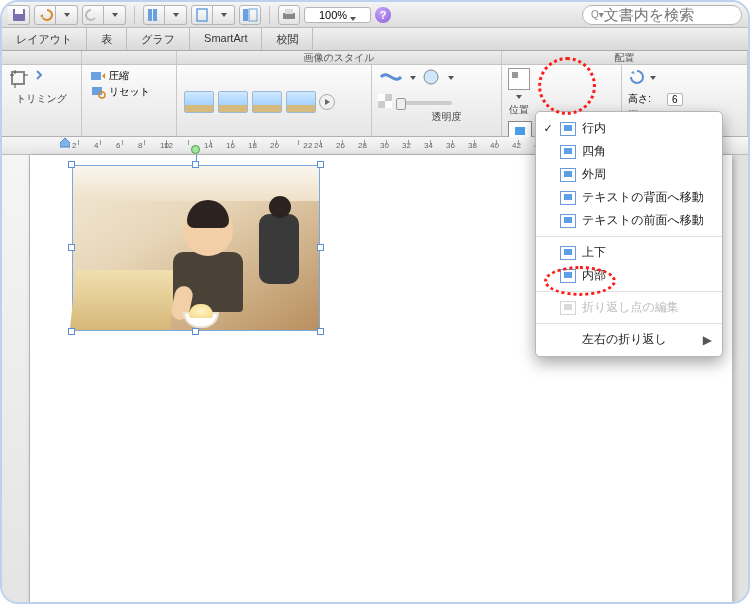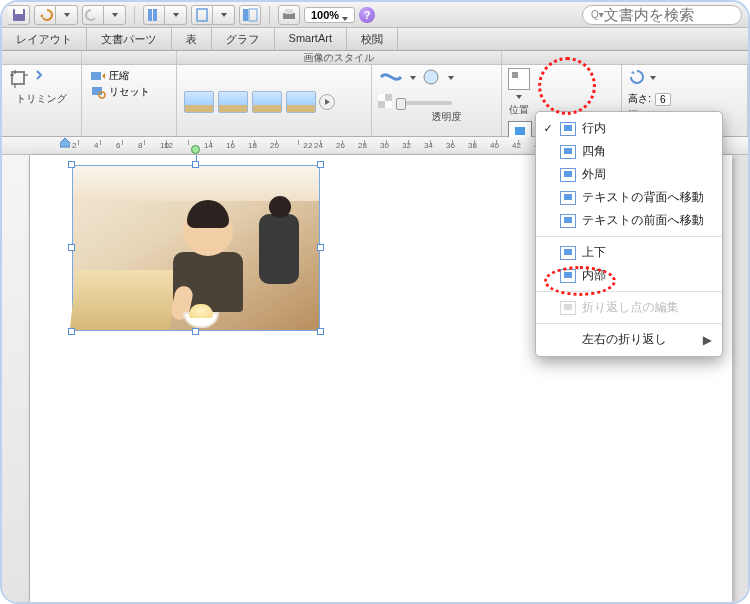--- a/index.html
+++ b/index.html
@@ -6,21 +6,21 @@
 body { background:#fff; width:750px; height:604px; overflow:hidden; position:relative; }
 
 .frame { position:absolute; inset:0; border:2px solid #bcd0f0; border-radius:18px; overflow:hidden; background:#fff; }
 
 
 .toolbar1 { height:26px; background:linear-gradient(#f4f4f4,#dedede); border-bottom:1px solid #bbb; display:flex; align-items:center; padding:0 6px; gap:4px; font-size:11px; }
 .tb-btn { width:22px; height:20px; background:linear-gradient(#fdfdfd,#e3e3e3); border:1px solid #b5b5b5; border-radius:3px; display:flex; align-items:center; justify-content:center; }
 .tb-split { display:flex; }
 .tb-split .tb-btn:first-child { border-radius:3px 0 0 3px; }
 .tb-split .tb-btn:last-child { border-radius:0 3px 3px 0; border-left:0; }
-.zoom { border:1px solid #b5b5b5; border-radius:3px; background:#fff; padding:1px 6px; font-size:11px; display:flex; align-items:flex-end; gap:3px;font-weight:bold;}
+.zoom { border:1px solid #b5b5b5; border-radius:3px; background:#fff; padding:1px 14px; font-size:11px; display:flex; align-items:flex-end; gap:3px;}
 .help-ico { width:16px; height:16px; border-radius:8px; background:radial-gradient(circle at 40% 30%,#c9a6ff,#8a5dd6); display:flex; align-items:center; justify-content:center; color:#fff; font-size:11px; font-weight:bold;}
 .spacer { flex:1; }
 .search { display:flex; align-items:center; border:1px solid #b5b5b5; border-radius:11px; background:#fff; padding:1px 8px; width:160px; height:20px;}
 .search input { border:0; outline:0; font-size:15px; flex:1; background:transparent; color:#888;}
 
 
 .tabs { height:23px; background:linear-gradient(#f0f0f0,#d9d9d9); border-bottom:1px solid #aaa; display:flex; font-size:11px; }
 .tab { padding:4px 14px 0; border-right:1px solid #bdbdbd; color:#333; }
 
 
@@ -177,31 +177,31 @@
     <div class="help-ico">?</div>
     <div class="spacer"></div>
     <div class="search">
       <span style="font-size:10px;color:#888">Q▾</span>
       <input placeholder="文書内を検索" style="">
     </div>
   </div>
 
   <div class="tabs">
     <div class="tab">レイアウト</div>
-    <div class="tab">文書パーツ</div>
     <div class="tab">表</div>
     <div class="tab">グラフ</div>
     <div class="tab">SmartArt</div>
     <div class="tab">校閲</div>
   </div>
 
   <div class="ribbon-head">
     <div class="rh-seg" style="width:80px"></div>
     <div class="rh-seg" style="width:95px"></div>
     <div class="rh-seg" style="width:325px">画像のスタイル</div>
+    <div class="rh-seg" style="flex:1">配置</div>
   </div>
 
   <div class="ribbon">
 
     <div class="rgroup" style="width:80px">
       <div style="display:flex;gap:3px">
         <div>
             <div class="ico">
               <svg viewBox="0 0 22 22">
                 <rect x="4" y="4" width="12" height="12" fill="none" stroke="#888" stroke-width="2"></rect>
@@ -287,21 +287,21 @@
     </div>
 
     <div class="rgroup" style="flex:1">
       <div style="display:flex;gap:4px;align-items:center">
         <div><svg width="18" height="18" viewBox="0 0 18 18">
               <path d="M9 3a6 6 0 1 1-6 6" stroke="#5a8fd6" fill="none" stroke-width="2"></path>
               <path d="M5 3l-2 2 4 1z" fill="#5a8fd6"></path>
             </svg></div>
         <span class="arrow-dn"></span>
       </div>
-      <div style="display:flex;align-items:center;gap:4px;margin-top:4px;font-size:10px">
+      <div style="display:flex;align-items:center;gap:16px;margin-top:4px;font-size:10px">
         <span>高さ:</span>
         <div style="border:1px solid #b5b5b5;background:#fff;padding:0 4px;border-radius:2px">6</div>
       </div>
       <div style="display:flex;align-items:center;gap:4px;margin-top:2px;font-size:10px">
         <span>幅:</span>
       </div>
     </div>
   </div>
 
   <div class="ruler">

